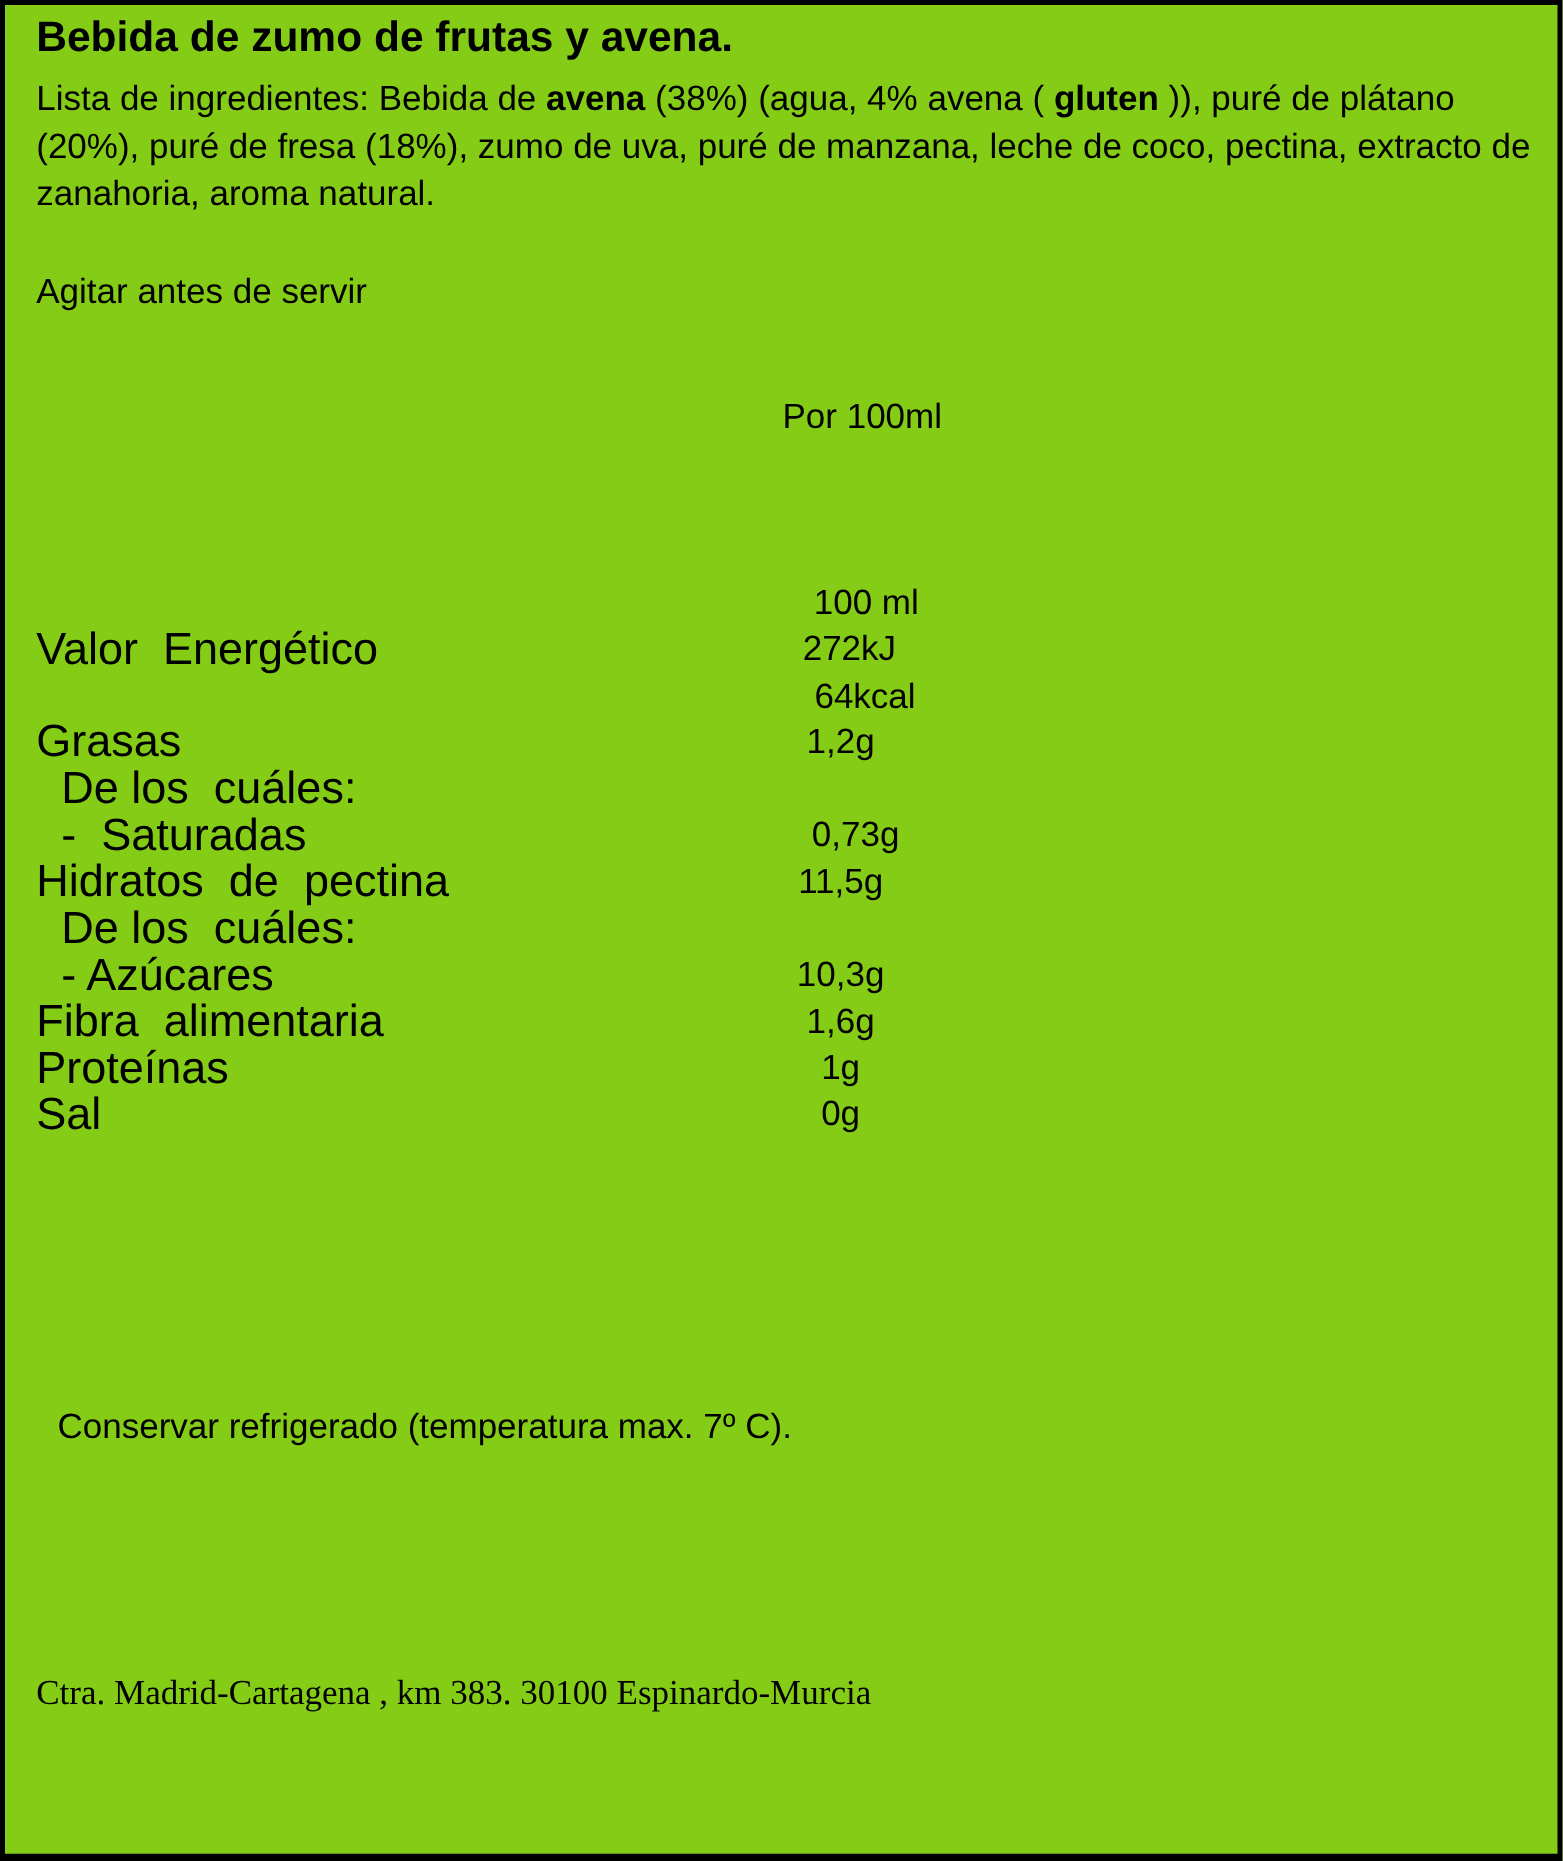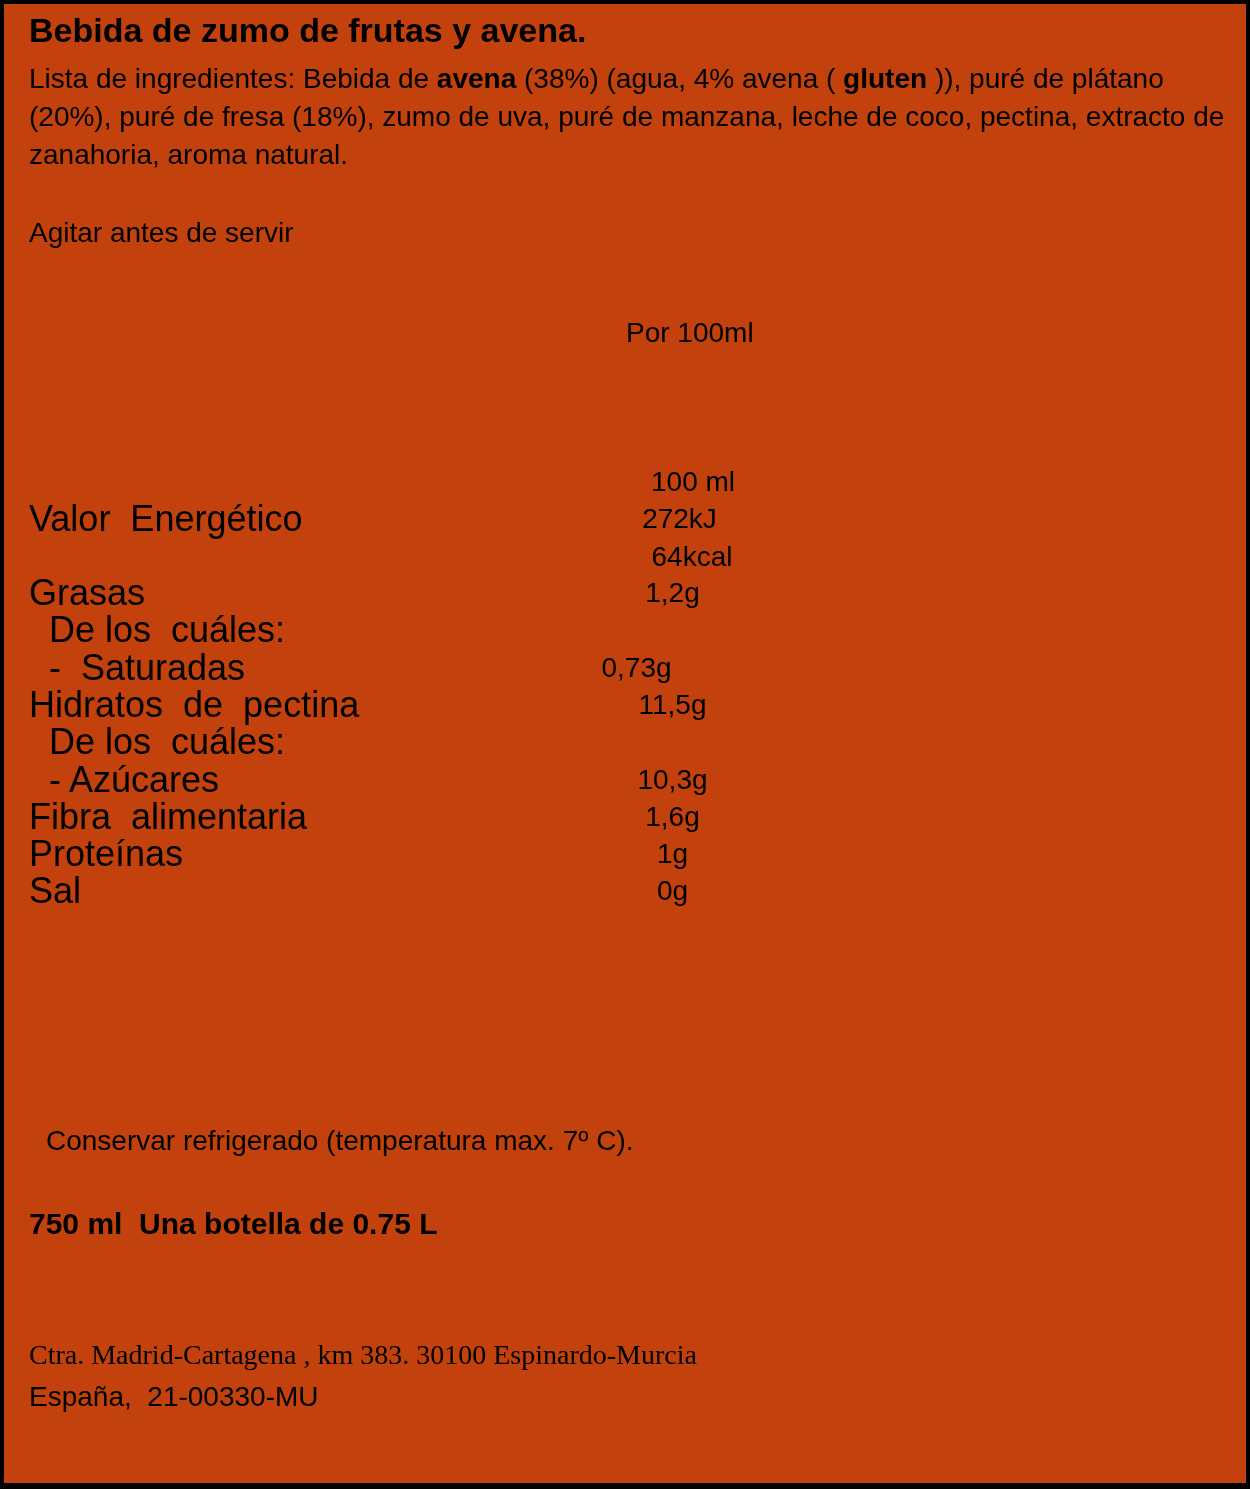--- a/index.html
+++ b/index.html
@@ -3,21 +3,21 @@
 <meta charset="utf-8">
 <style>
   html, body { margin: 0; padding: 0; background: #ffffff; }
   body { width: 1250px; height: 1489px; position: relative; overflow: hidden; }
   .label {
     position: absolute; left: 0; top: 0;
     width: 1250px; height: 1489px;
     box-sizing: border-box;
     border: 4px solid #000000;
     border-bottom-width: 6px;
-    background: #c2410c;
+    background: #84cc16;
     color: #000000;
     font-family: "Liberation Sans", sans-serif;
   }
   .abs { position: absolute; white-space: pre; }
   .title { left: 25px; top: 4px; font-size: 34px; font-weight: bold; line-height: 44px; }
   .ingredients { left: 25px; top: 56px; width: 1200px; font-size: 28px; line-height: 38px; white-space: normal; }
   .ingredients b { font-weight: bold; }
   .body28 { font-size: 28px; line-height: 36px; }
   .row-label { left: 25px; font-size: 36px; line-height: 36px; }
   .row-value { font-size: 28px; line-height: 36px; text-align: center; }
@@ -44,39 +44,37 @@
 
   <div class="abs row-label" style="top:535px;"></div>
   <div class="abs row-value" style="left:600px; width:176px; top:535px;">64kcal</div>
 
   <div class="abs row-label" style="top:571px;">Grasas</div>
   <div class="abs row-value" style="left:600px; width:137px; top:571px;">1,2g</div>
 
   <div class="abs row-label" style="top:608px;">  De los  cuáles:</div>
 
   <div class="abs row-label" style="top:646px;">  -  Saturadas</div>
-  <div class="abs row-value" style="left:564px; width:137px; top:646px;">0,73g</div>
+  <div class="abs row-value" style="left:612px; width:137px; top:646px;">0,73g</div>
 
   <div class="abs row-label" style="top:683px;">Hidratos  de  pectina</div>
   <div class="abs row-value" style="left:600px; width:137px; top:683px;">11,5g</div>
 
   <div class="abs row-label" style="top:720px;">  De los  cuáles:</div>
 
   <div class="abs row-label" style="top:758px;">  - Azúcares</div>
   <div class="abs row-value" style="left:600px; width:137px; top:758px;">10,3g</div>
 
   <div class="abs row-label" style="top:795px;">Fibra  alimentaria</div>
   <div class="abs row-value" style="left:600px; width:137px; top:795px;">1,6g</div>
 
   <div class="abs row-label" style="top:832px;">Proteínas</div>
   <div class="abs row-value" style="left:600px; width:137px; top:832px;">1g</div>
 
   <div class="abs row-label" style="top:869px;">Sal</div>
   <div class="abs row-value" style="left:600px; width:137px; top:869px;">0g</div>
 
   <div class="abs body28" style="left:42px; top:1119px;">Conservar refrigerado (temperatura max. 7º C).</div>
 
-  <div class="abs bold30" style="left:25px; top:1200px;">750 ml  Una botella de 0.75 L</div>
 
   <div class="abs body28" style="left:25px; top:1333px;font-family:Liberation Serif, serif;">Ctra. Madrid-Cartagena , km 383. 30100 Espinardo-Murcia</div>
-  <div class="abs body28" style="left:25px; top:1375px;">España,  21-00330-MU</div>
 
 </div>
 
 </body></html>

